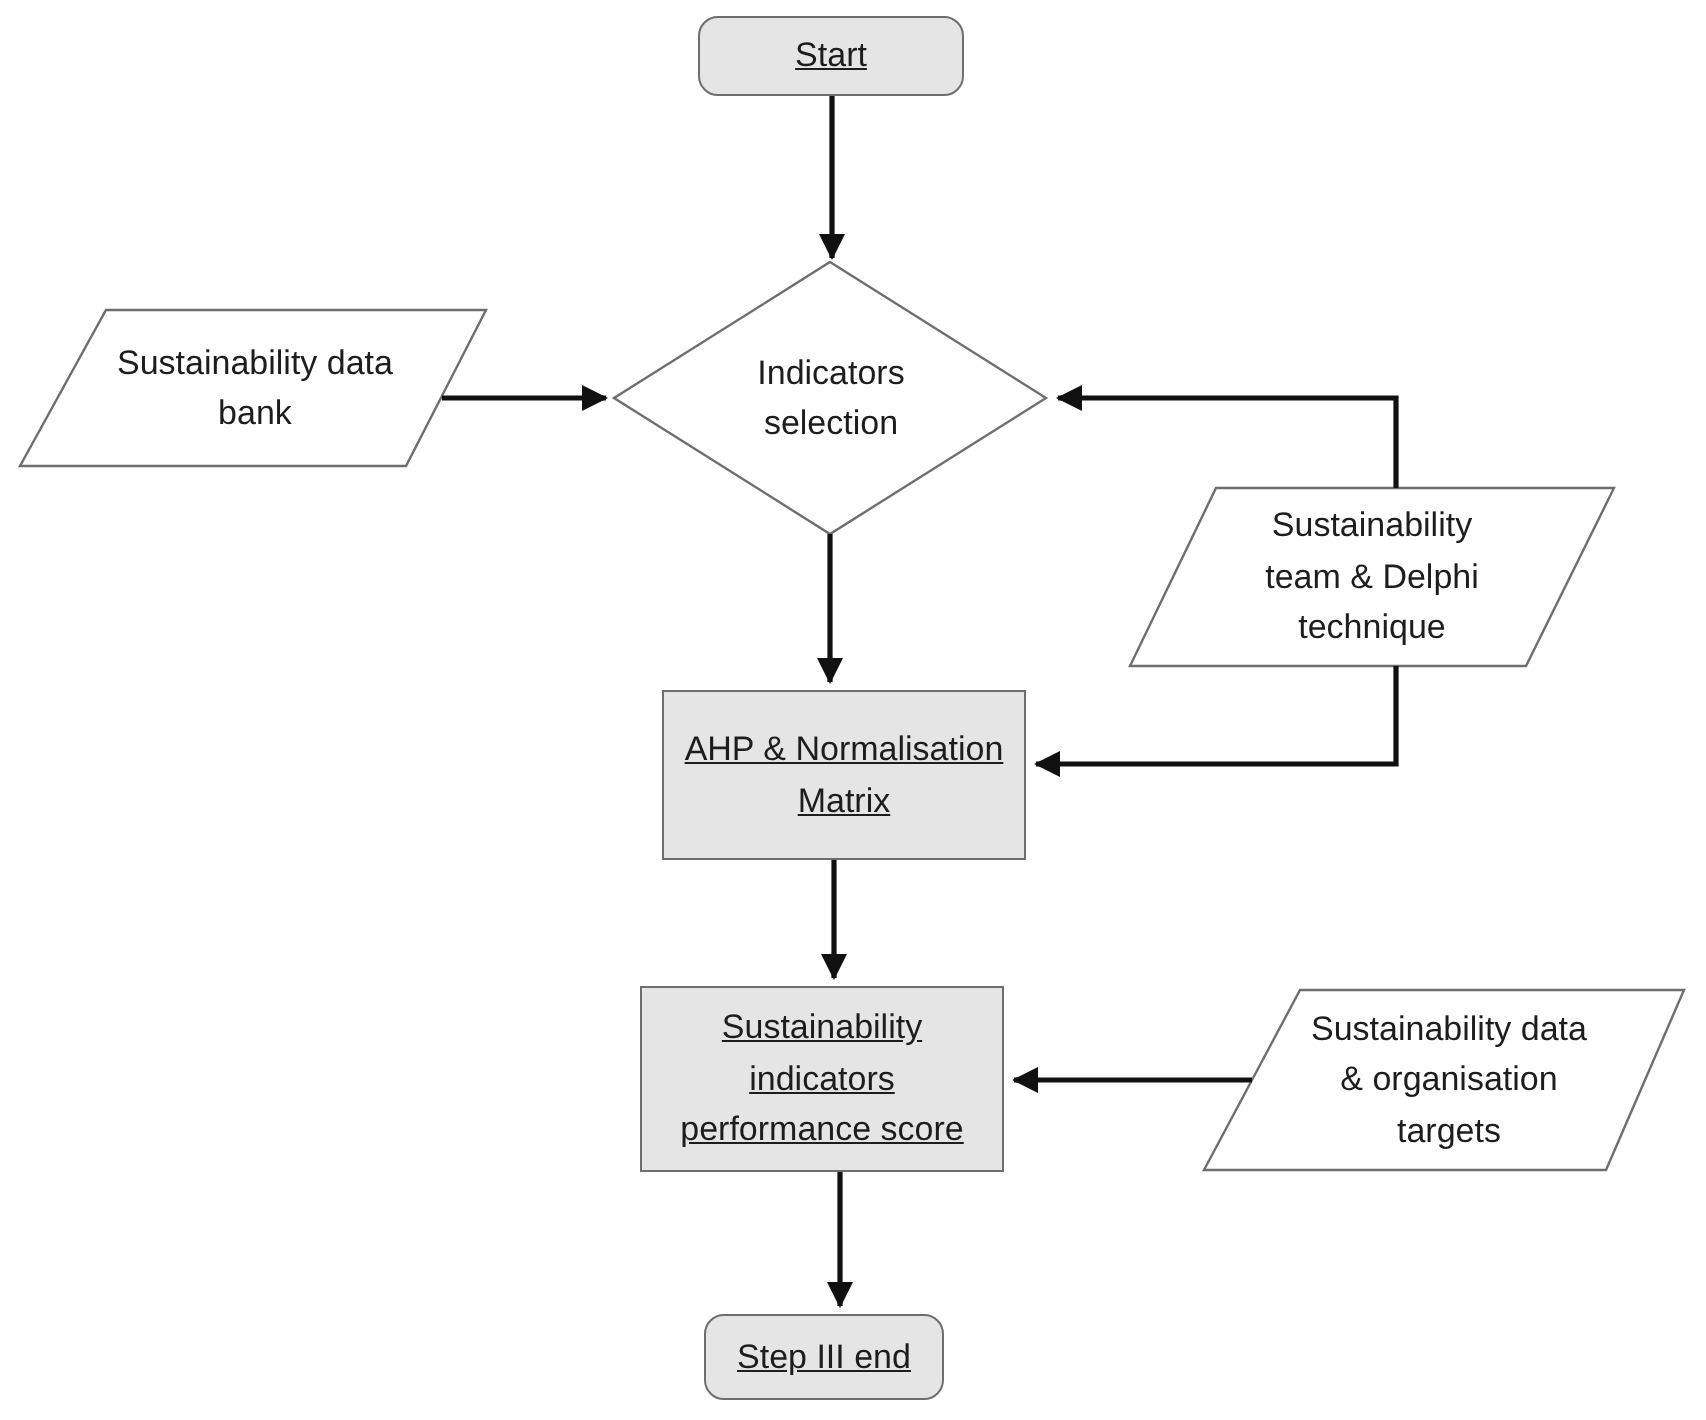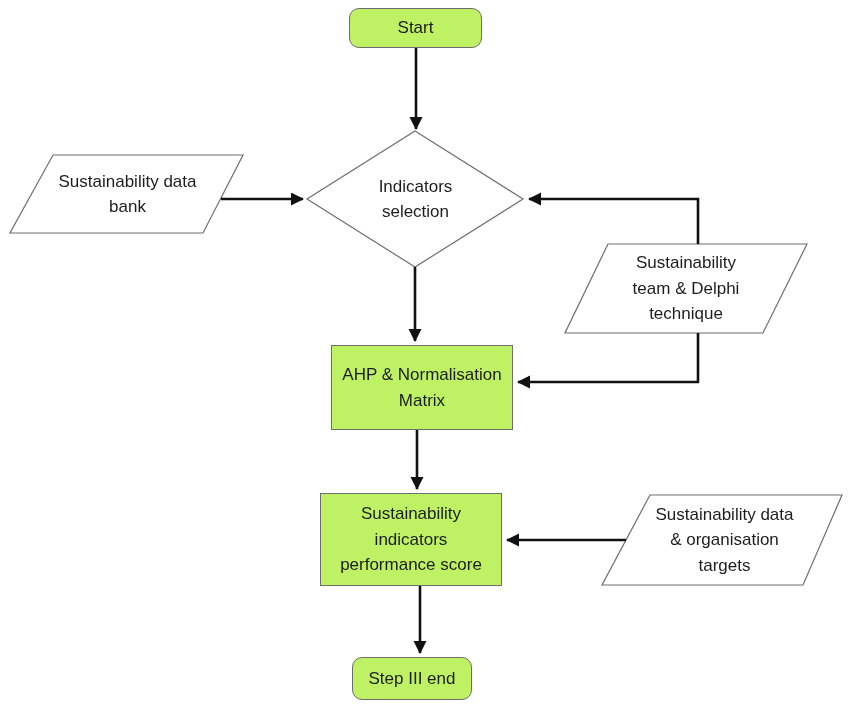--- a/index.html
+++ b/index.html
@@ -35,22 +35,23 @@
   }
   .node {
     position: absolute;
     display: flex;
     align-items: center;
     justify-content: center;
     text-align: center;
     box-sizing: border-box;
   }
   .node-box {
-    background: #bef264;
+    background: #e5e5e5;
     border: 1.4px solid #6e6e6e;
+    text-decoration: underline;
   }
   .terminator {
     border-radius: 10px;
   }
   .node-label {
     display: block;
     white-space: pre-line;
     font-size: 17px;
     line-height: 1.5;
     color: #1d1d1d;

